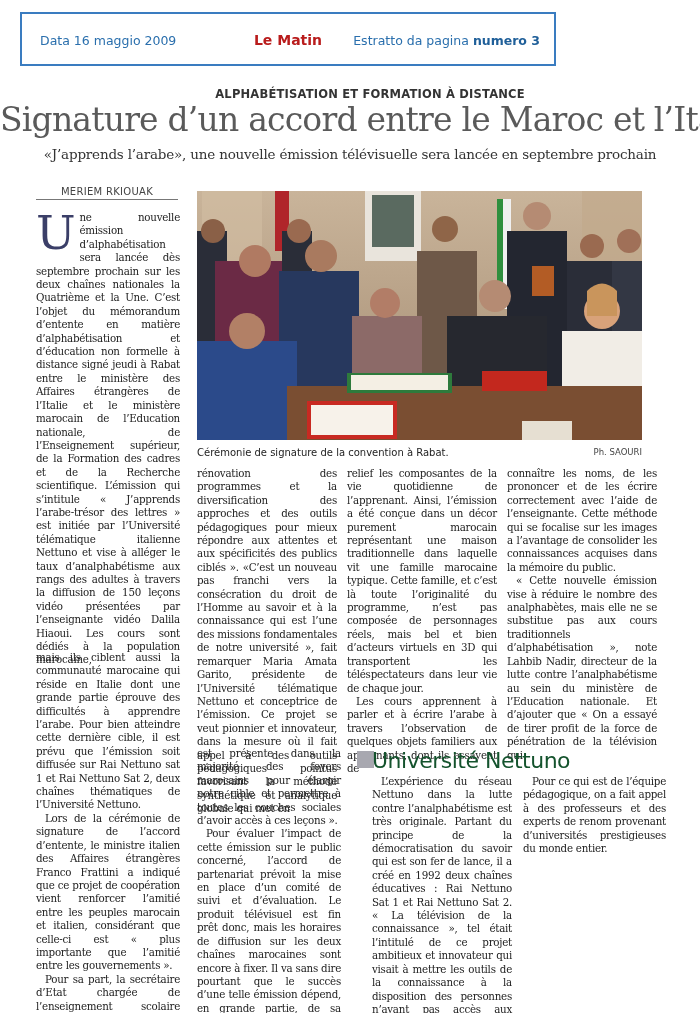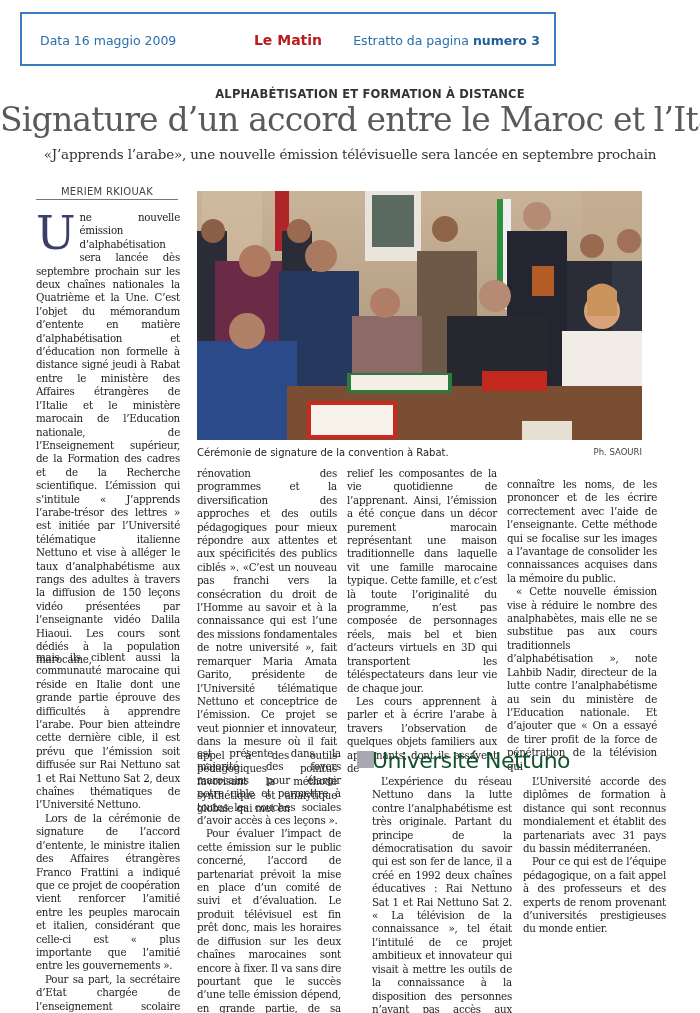--- a/index.html
+++ b/index.html
@@ -29,21 +29,21 @@
     .col1a { left: 36px; top: 211px; width: 144px; }
     .col1b { left: 36px; top: 651px; width: 144px; }
     .dropcap { float: left; font-size: 47px; line-height: 38px; color: #3b3f68; margin: 3px 4px 0 0; font-family: "DejaVu Serif", serif; }
 
     .photo { position: absolute; left: 197px; top: 191px; width: 445px; height: 249px; overflow: hidden; background: #b7a18a; }
     .caption { position: absolute; left: 197px; top: 447px; width: 445px; font-family: "DejaVu Sans", sans-serif; font-size: 10px; color: #222; }
     .caption .credit { position: absolute; right: 0; top: 0; font-size: 8.5px; color: #444; }
 
     .col2 { left: 197px; top: 467px; width: 140px; }
     .col3 { left: 347px; top: 467px; width: 150px; }
-    .col4 { left: 507px; top: 467px; width: 150px; margin-top: 11px; }
+    .col4 { left: 507px; top: 467px; width: 150px; }
     .col2b { left: 197px; top: 747px; width: 144px; }
 
     .sidebar-title { position: absolute; left: 372px; top: 748px; font-family: "DejaVu Sans", sans-serif; font-size: 22px; color: #14532d; letter-spacing: -0.5px; white-space: nowrap; text-align: center; }
     .sidebar-square { position: absolute; left: 357px; top: 751px; width: 17px; height: 17px; background: #a8a8b0; }
     .col5 { left: 372px; top: 775px; width: 140px; }
     .col6 { left: 523px; top: 775px; width: 143px; }
   </style>
 </head>
 <body>
 
@@ -150,15 +150,14 @@
 </div>
 
 <div class="sidebar-square"></div>
 <div class="sidebar-title">Université Nettuno</div>
 
 <div class="col col5">
   <p>L’expérience du réseau Nettuno dans la lutte contre l’analphabétisme est très originale. Partant du principe de la démocratisation du savoir qui est son fer de lance, il a créé en 1992 deux chaînes éducatives : Rai Nettuno Sat 1 et Rai Nettuno Sat 2. « La télévision de la connaissance », tel était l’intitulé de ce projet ambitieux et innovateur qui visait à mettre les outils de la connaissance à la disposition des personnes n’ayant pas accès aux universités. Le succès de ce projet a ouvert la voie à la création, en avril</p>
 </div>
 
 <div class="col col6">
-  <p>L’Université accorde des diplômes de formation à distance qui sont reconnus mondialement et établit des partenariats avec 31 pays du bassin méditerranéen.</p>
   <p>Pour ce qui est de l’équipe pédagogique, on a fait appel à des professeurs et des experts de renom provenant d’universités prestigieuses du monde entier.</p>
 </div>
 
 </body></html>

